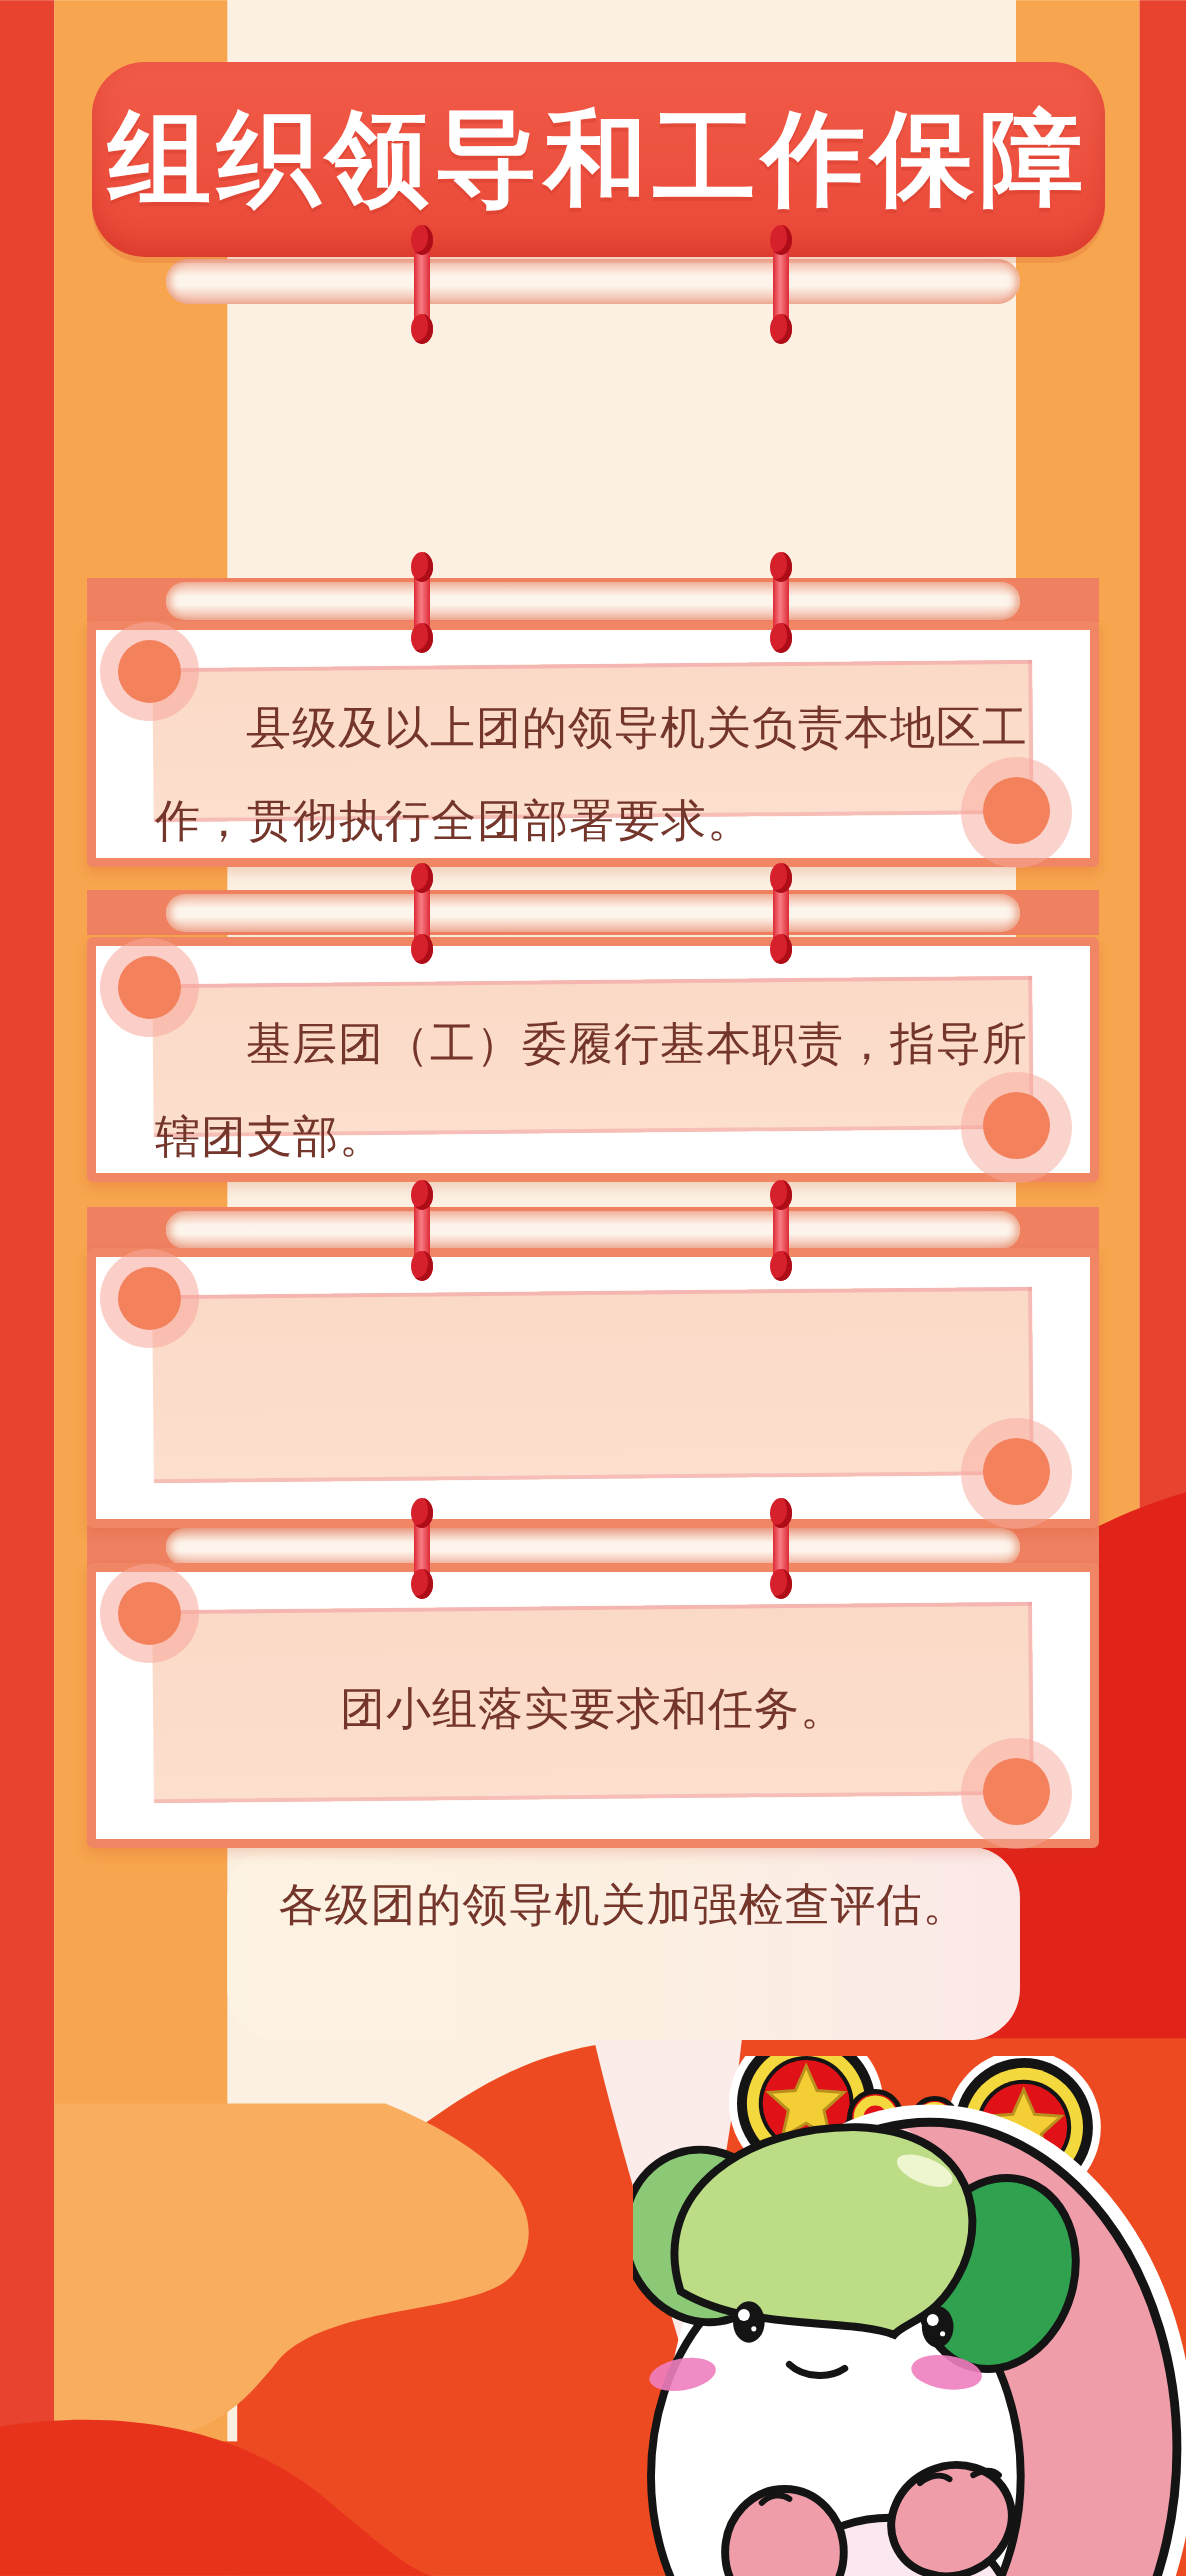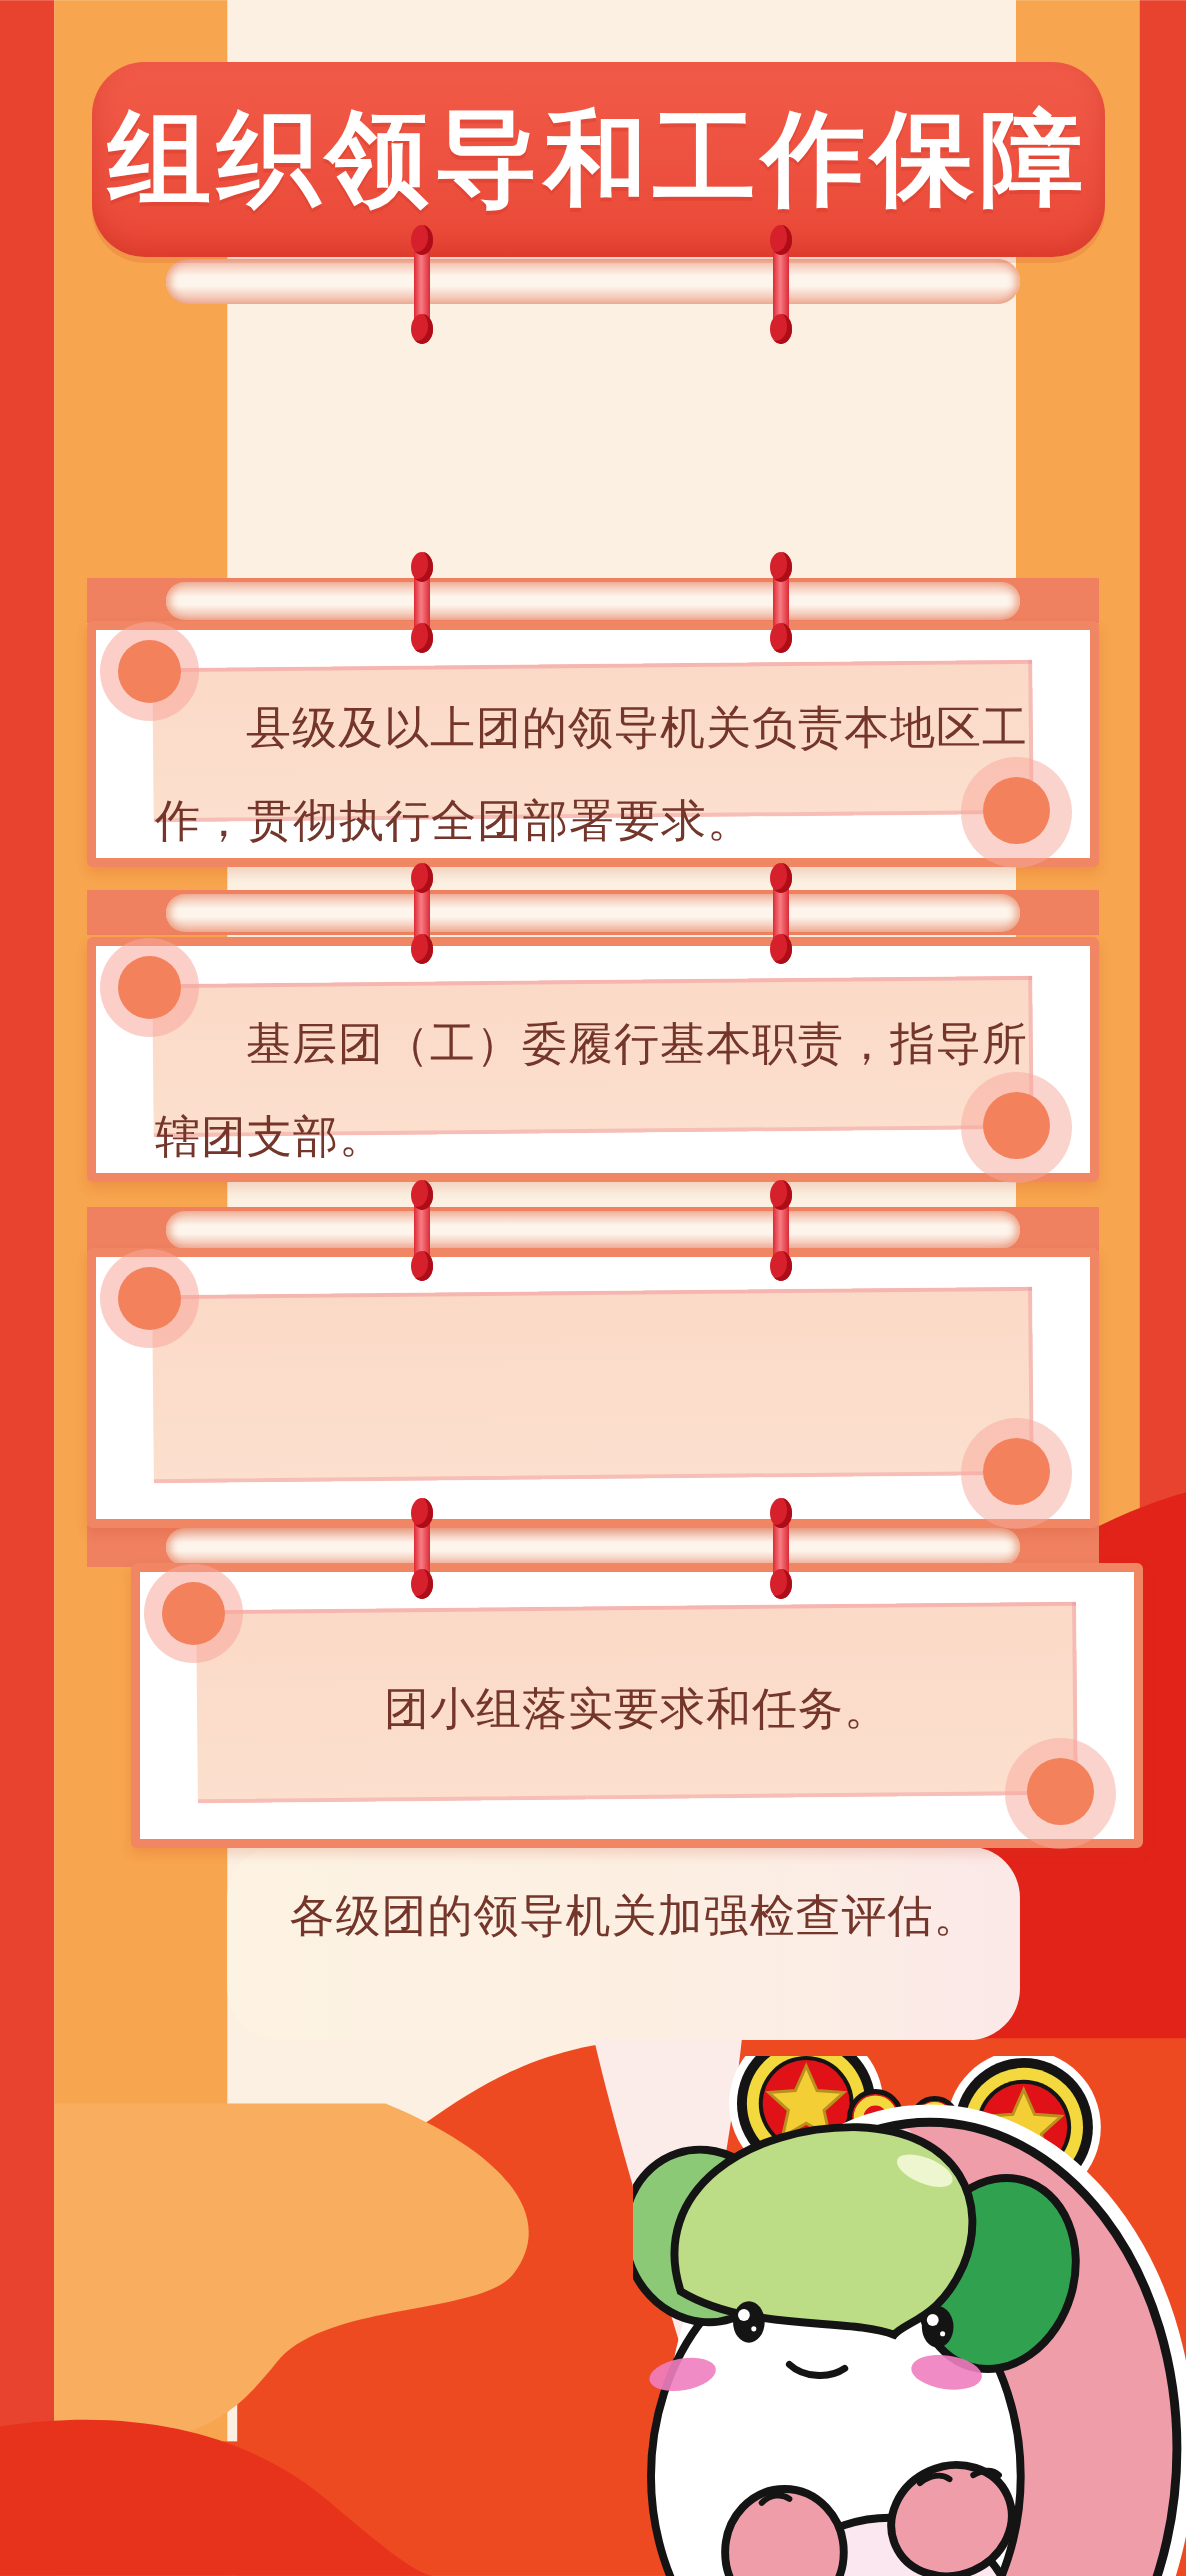--- a/index.html
+++ b/index.html
@@ -66,21 +66,21 @@
   }
   .card.c5 .card-text{text-indent:0;text-align:center;padding-top:57px;}
   .corner{position:absolute;border-radius:50%;z-index:3;}
   .corner.halo-tl{left:4px;top:-8px;width:99px;height:99px;background:rgba(247,168,155,.55);}
   .corner.dot-tl{left:22px;top:10px;width:63px;height:63px;background:#f3815c;}
   .corner.halo-br{right:18px;bottom:-10px;width:111px;height:111px;background:rgba(247,168,155,.5);}
   .corner.dot-br{right:40px;bottom:14px;width:67px;height:67px;background:#f3815c;}
 
   
   .footer-text{
-    position:absolute;left:227px;top:1876px;width:793px;z-index:4;margin:11px;
+    position:absolute;left:227px;top:1876px;width:793px;z-index:4;margin:0;
     text-align:center;font-size:45px;line-height:59px;color:#74352a;letter-spacing:1px;
   }
 
   .mascot{position:absolute;left:633px;top:2056px;z-index:5;}
 </style>
 </head>
 <body>
 
 <div class="poster">
 
@@ -199,21 +199,21 @@
       <div class="shaft"></div>
       <div class="knob top"></div>
       <div class="knob bottom"></div>
     </div>
   <div class="pin" style="left:770px;top:1498px;height:101px;">
       <div class="shaft"></div>
       <div class="knob top"></div>
       <div class="knob bottom"></div>
     </div>
 
-  <div class="card c5" style="top:1563px;height:285px;margin-left:44px;">
+  <div class="card c5" style="top:1563px;height:285px;">
     <div class="panel"></div>
     <div class="corner halo-tl"></div>
     <div class="corner dot-tl"></div>
     <div class="corner halo-br"></div>
     <div class="corner dot-br"></div>
     <p class="card-text">团小组落实要求和任务。</p>
   </div>
 
   <p class="footer-text">各级团的领导机关加强检查评估。</p>
 

